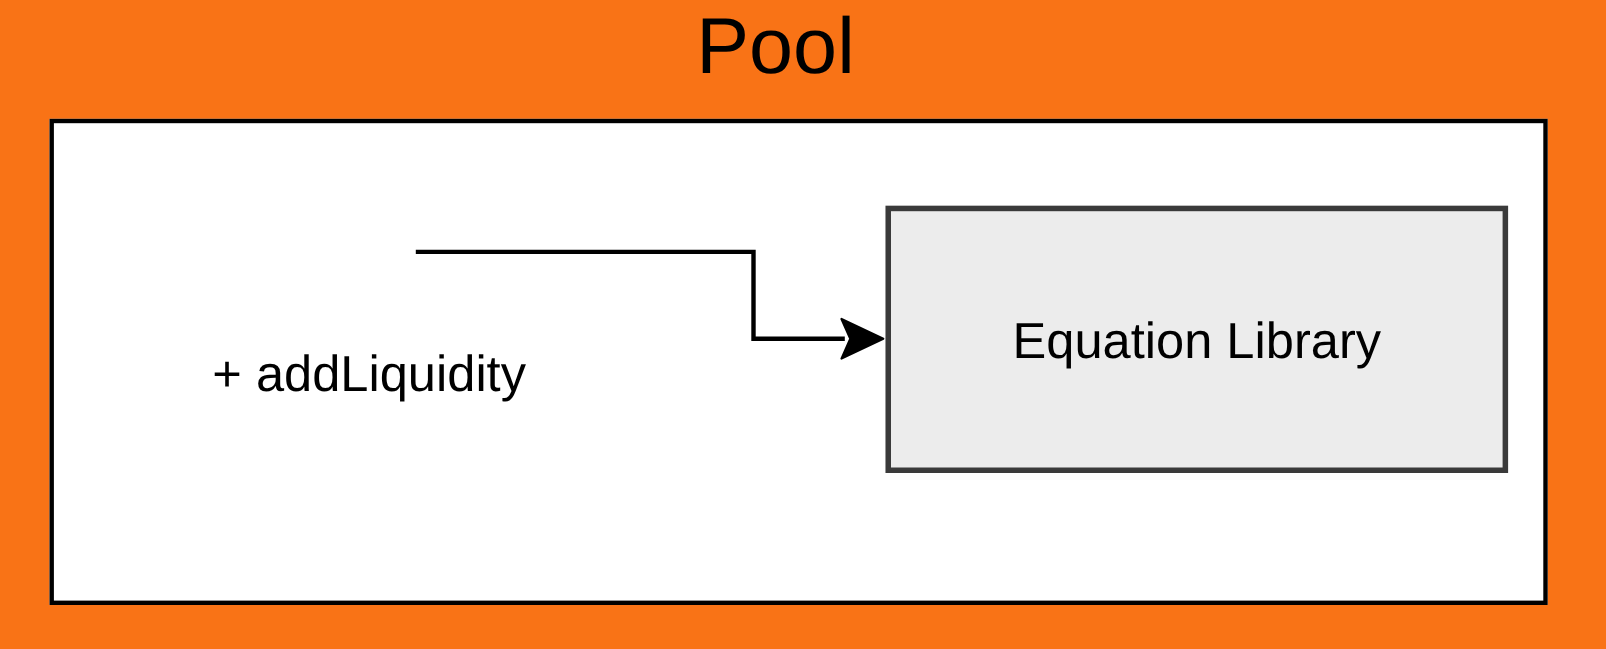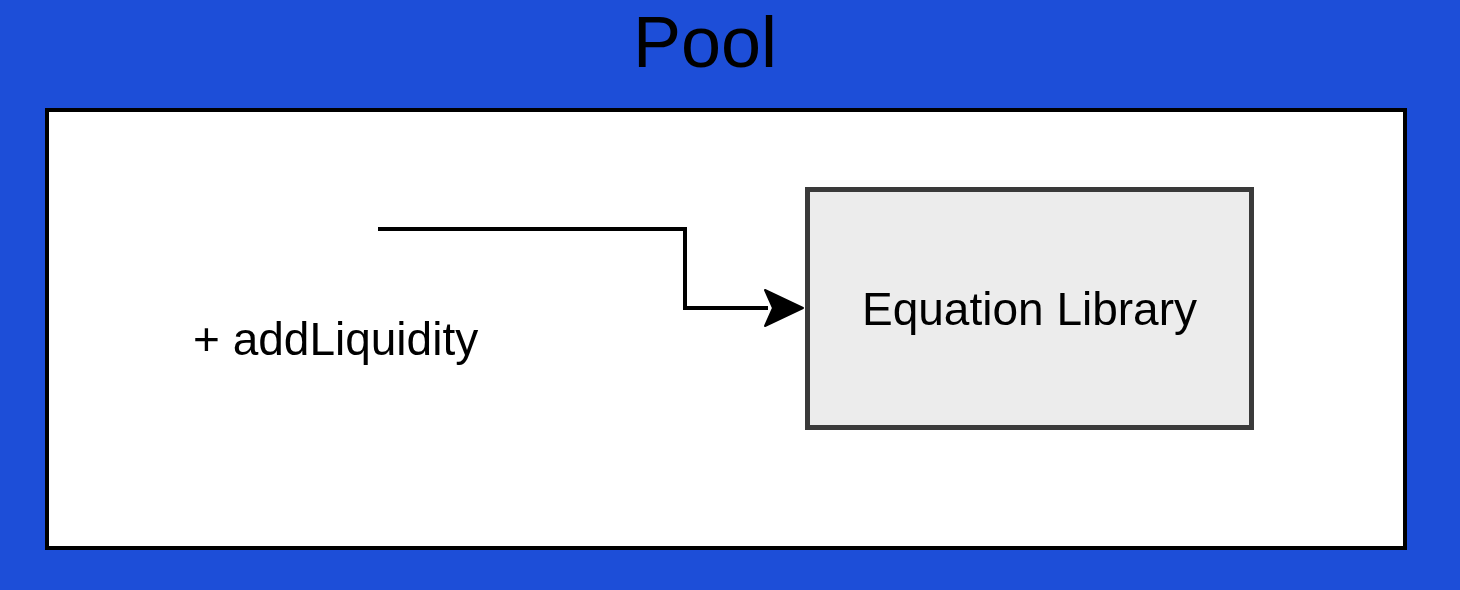--- a/index.html
+++ b/index.html
@@ -5,21 +5,21 @@
   html, body {
     margin: 0;
     padding: 0;
     background: #ffffff;
     font-family: "Liberation Sans", sans-serif;
   }
   .canvas {
     position: relative;
     width: 1460px;
     height: 590px;
-    background: #1d4ed8;
+    background: #f97316;
     overflow: hidden;
   }
   .diagram-title {
     position: absolute;
     top: 6px;
     left: 0;
     width: 1410px;
     text-align: center;
     font-size: 72px;
     line-height: 1.0;
@@ -42,21 +42,21 @@
     top: 194px;
     font-size: 46px;
     line-height: 58px;
     color: #000000;
     white-space: pre;
   }
   .library-box {
     position: absolute;
     left: 805px;
     top: 187px;
-    width: 449px;
+    width: 566px;
     height: 243px;
     background: #ececec;
     border: 5px solid #3a3a3a;
     box-sizing: border-box;
     display: flex;
     align-items: center;
     justify-content: center;
   }
   .library-label {
     font-size: 46px;

